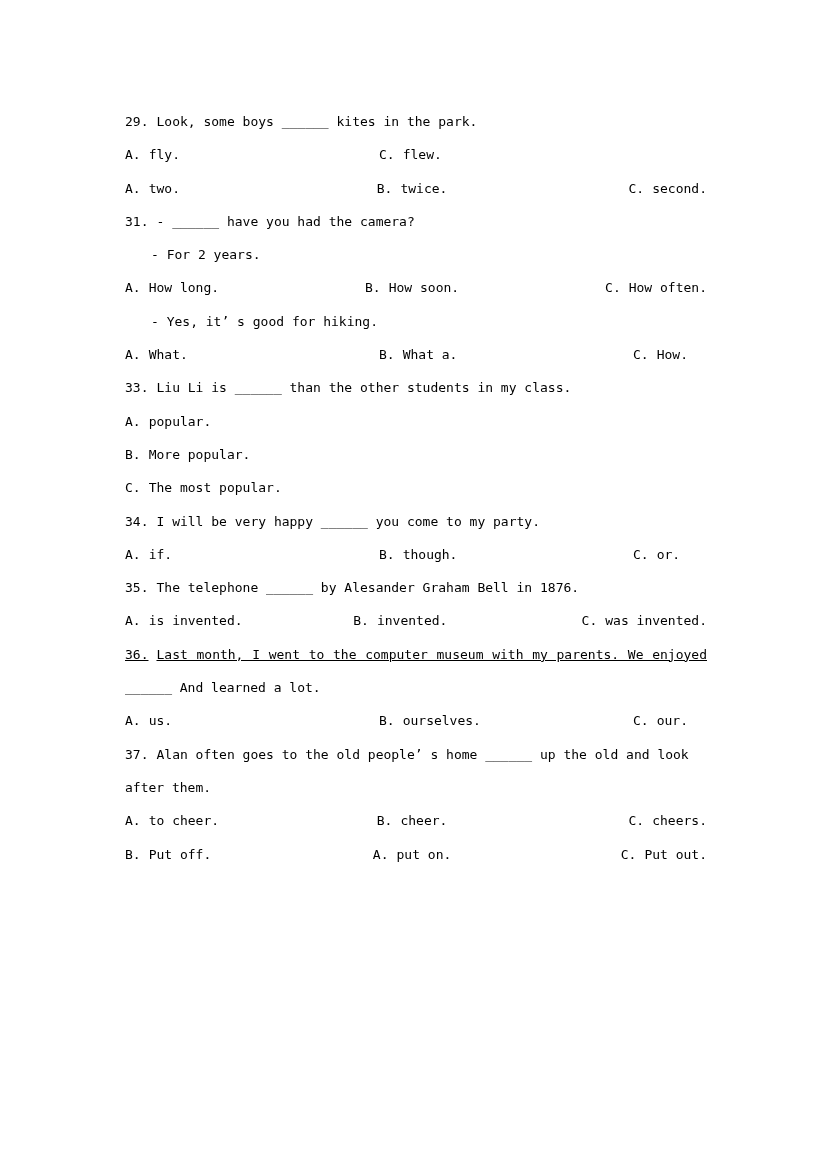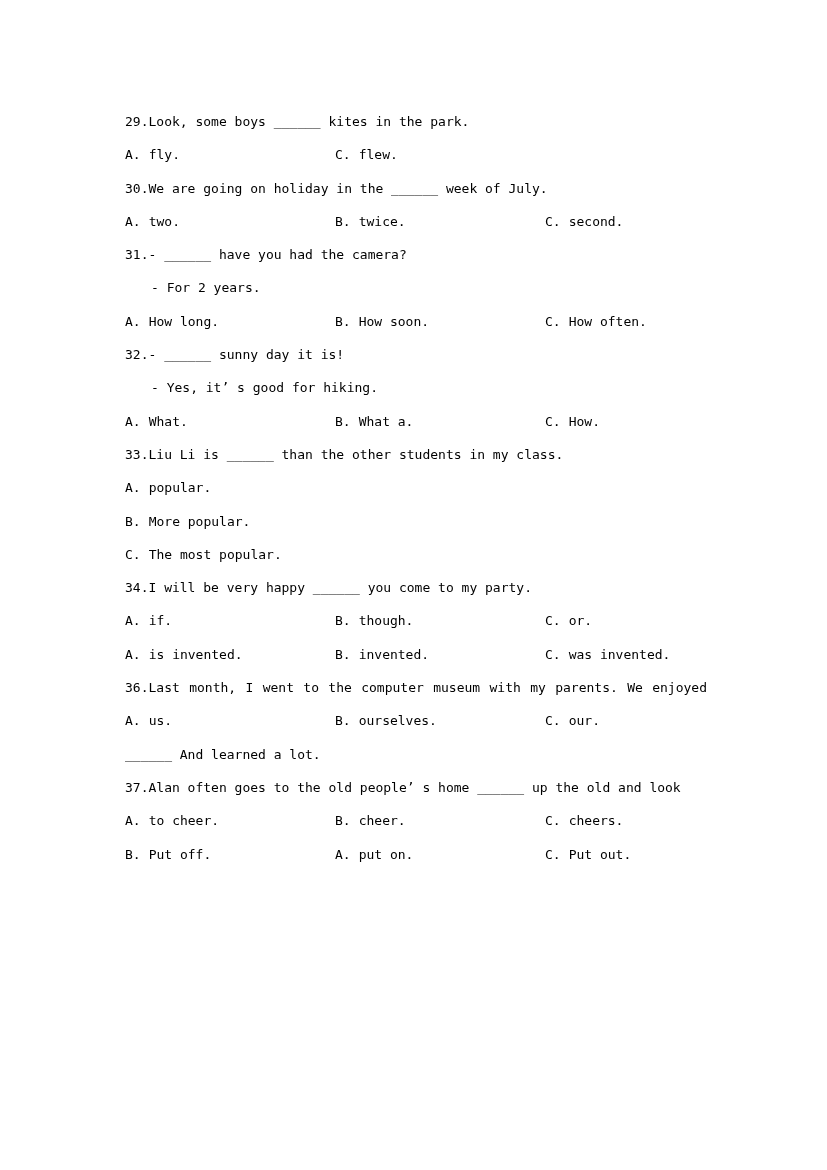--- a/index.html
+++ b/index.html
@@ -17,62 +17,61 @@
   }
   .line {
     height: 33.3px;
     line-height: 33.3px;
     white-space: nowrap;
   }
   .line.justify {
     white-space: normal;
     text-align: justify;
     text-align-last: justify;
+    text-decoration: underline;
   }
   .line.indent { padding-left: 26px; }
-  .qnum { }
+  .qnum { margin-right: 8px; }
   .olabel { margin-right: 8px; }
-  .opts { display: flex; }
+  .opts { display: flex; gap: 44px; }
   .opt { width: 210px; }
   .opt:last-child { width: auto; }
 </style>
 </head>
 <body>
 
 <div class="page">
 
   <section>
     <div class="line"><span class="qnum">29.</span><span>Look, some boys ______ kites in the park.</span></div>
     <div class="line opts">
       <span class="opt"><span class="olabel">A.</span><span>fly.</span></span>
       <span class="opt"><span class="olabel">C.</span><span>flew.</span></span>
     </div>
   </section>
 
   <section>
-    <div class="line"><span class="qnum">30.</span><span>We are going on holiday in the ______ week of July.</span></div>
     <div class="line opts">
       <span class="opt"><span class="olabel">A.</span><span>two.</span></span>
       <span class="opt"><span class="olabel">B.</span><span>twice.</span></span>
       <span class="opt"><span class="olabel">C.</span><span>second.</span></span>
     </div>
   </section>
 
   <section>
     <div class="line"><span class="qnum">31.</span><span>- ______ have you had the camera?</span></div>
     <div class="line indent"><span>- For 2 years.</span></div>
     <div class="line opts">
       <span class="opt"><span class="olabel">A.</span><span>How long.</span></span>
       <span class="opt"><span class="olabel">B.</span><span>How soon.</span></span>
       <span class="opt"><span class="olabel">C.</span><span>How often.</span></span>
     </div>
   </section>
 
   <section>
-    <div class="line"><span class="qnum">32.</span><span>- ______ sunny day it is!</span></div>
     <div class="line indent"><span>- Yes, it’ s good for hiking.</span></div>
     <div class="line opts">
       <span class="opt"><span class="olabel">A.</span><span>What.</span></span>
       <span class="opt"><span class="olabel">B.</span><span>What a.</span></span>
       <span class="opt"><span class="olabel">C.</span><span>How.</span></span>
     </div>
   </section>
 
   <section>
     <div class="line"><span class="qnum">33.</span><span>Liu Li is ______ than the other students in my class.</span></div>
@@ -84,39 +83,41 @@
   <section>
     <div class="line"><span class="qnum">34.</span><span>I will be very happy ______ you come to my party.</span></div>
     <div class="line opts">
       <span class="opt"><span class="olabel">A.</span><span>if.</span></span>
       <span class="opt"><span class="olabel">B.</span><span>though.</span></span>
       <span class="opt"><span class="olabel">C.</span><span>or.</span></span>
     </div>
   </section>
 
   <section>
+    <div class="line"><span class="qnum">35.</span><span>The telephone ______ by Alesander Graham Bell in 1876.</span></div>
     <div class="line opts">
       <span class="opt"><span class="olabel">A.</span><span>is invented.</span></span>
       <span class="opt"><span class="olabel">B.</span><span>invented.</span></span>
       <span class="opt"><span class="olabel">C.</span><span>was invented.</span></span>
     </div>
   </section>
 
   <section>
     <div class="line justify"><span class="qnum">36.</span><span>Last month, I went to the computer museum with my parents. We enjoyed</span></div>
+    <div class="line"><span>______ And learned a lot.</span></div>
     <div class="line opts">
       <span class="opt"><span class="olabel">A.</span><span>us.</span></span>
       <span class="opt"><span class="olabel">B.</span><span>ourselves.</span></span>
       <span class="opt"><span class="olabel">C.</span><span>our.</span></span>
     </div>
-    <div class="line"><span>______ And learned a lot.</span></div>
   </section>
 
   <section>
     <div class="line"><span class="qnum">37.</span><span>Alan often goes to the old people’ s home ______ up the old and look</span></div>
+    <div class="line"><span>after them.</span></div>
     <div class="line opts">
       <span class="opt"><span class="olabel">A.</span><span>to cheer.</span></span>
       <span class="opt"><span class="olabel">B.</span><span>cheer.</span></span>
       <span class="opt"><span class="olabel">C.</span><span>cheers.</span></span>
     </div>
   </section>
 
   <section>
     <div class="line opts">
       <span class="opt"><span class="olabel">B.</span><span>Put off.</span></span>

